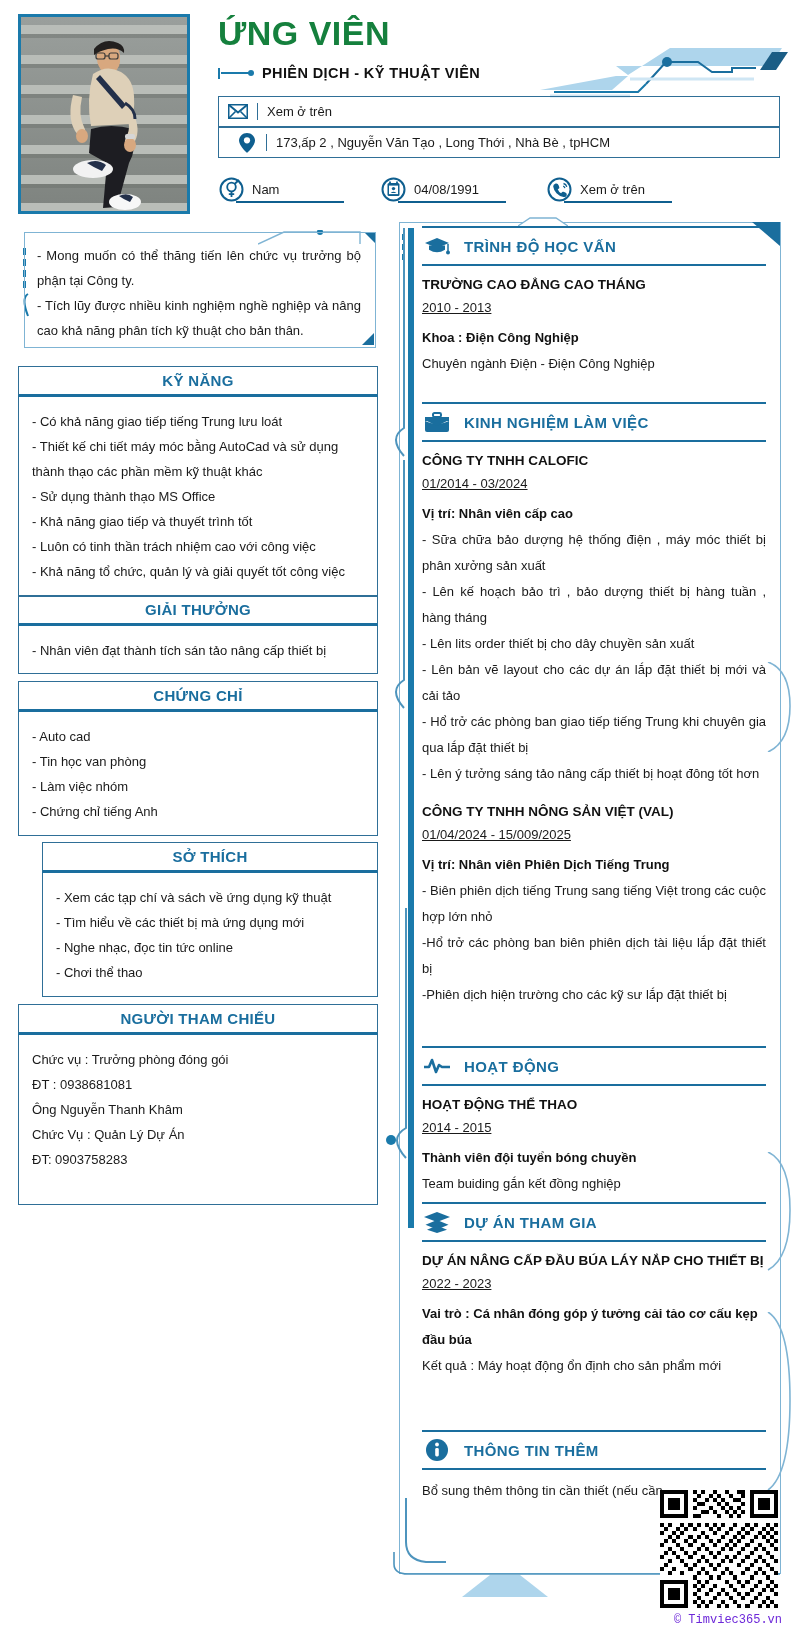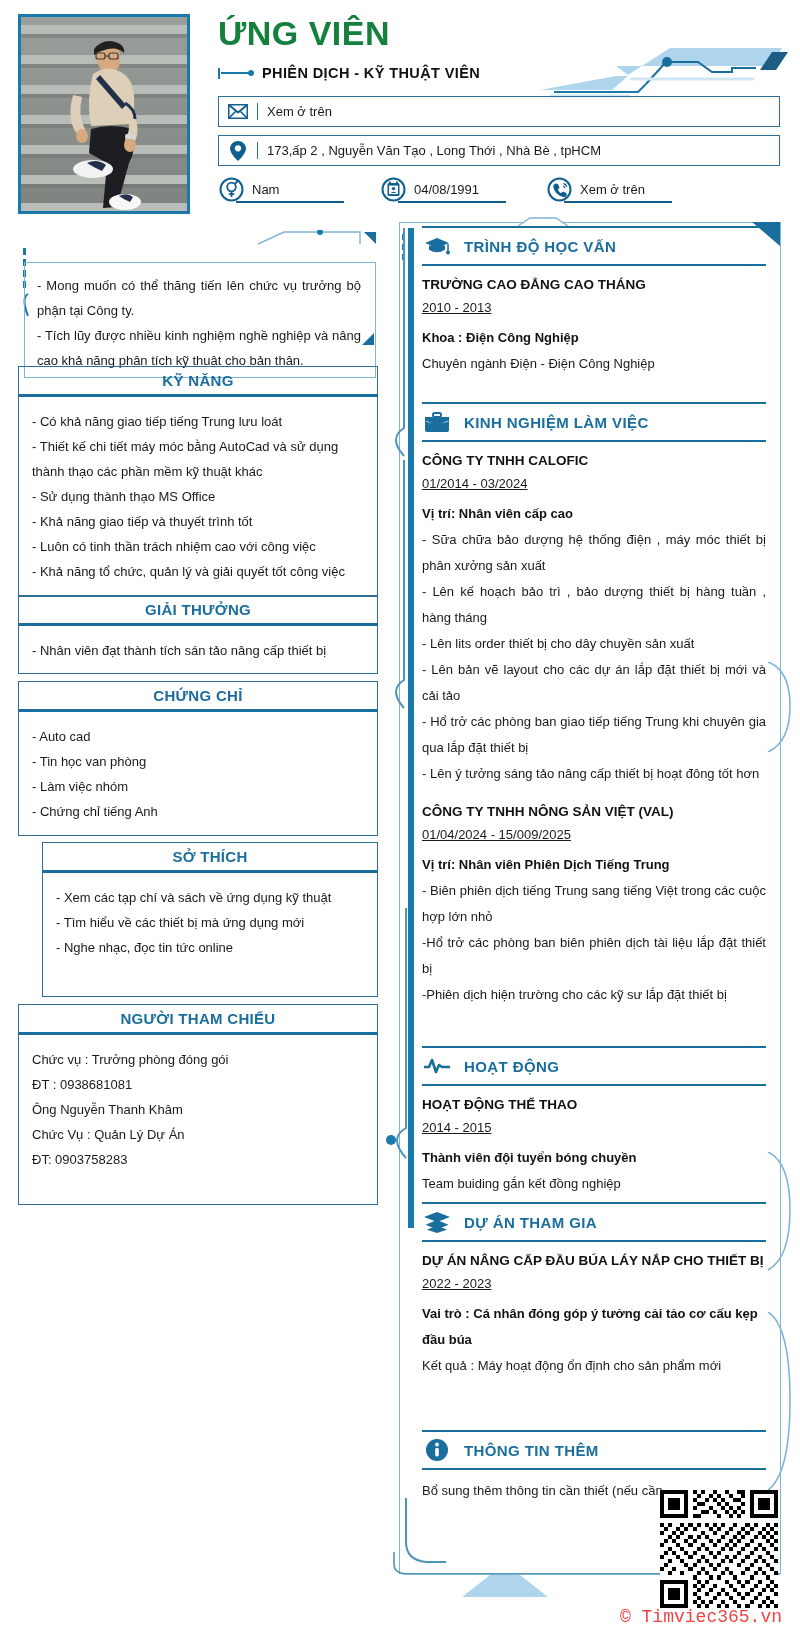--- a/index.html
+++ b/index.html
@@ -80,21 +80,21 @@
   .contact-box {
     position: absolute;
     left: 218px;
     width: 562px;
     height: 31px;
     border: 1px solid #2f6f97;
     display: flex;
     align-items: center;
   }
   .contact-box.email { top: 96px; }
-  .contact-box.addr  { top: 135px; }
+  .contact-box.addr  { top: 127px; padding-left: 9px; }
   .cb-icon {
     width: 38px; display: flex; align-items: center; justify-content: center;
     color: #0f5f8f;
   }
   .cb-sep { width: 1px; height: 17px; background: #2f6f97; }
   .cb-text { font-size: 13px; padding-left: 9px; color: #1a1a1a; }
 
   .small-info {
     position: absolute;
     top: 176px;
@@ -113,21 +113,20 @@
     position: absolute;
     left: 18px; top: 228px;
     width: 360px; height: 124px;
   }
   .obj-inner {
     position: absolute;
     left: 6px; top: 4px;
     width: 352px; height: 116px;
     border: 1px solid #7fb4d4;
     padding: 10px 14px 16px 12px;
-    margin-top: 30px;
   }
   .obj-p {
     font-size: 13px;
     line-height: 25px;
     text-align: justify;
     color: #1a1a1a;
   }
   .obj-dots { position: absolute; left: 0px; top: 18px; }
   .obj-corner-tr { position: absolute; right: 0; top: 2px; }
   .obj-corner-br { position: absolute; right: 2px; bottom: 5px; }
@@ -200,22 +199,22 @@
 
   .qr {
     position: absolute;
     left: 660px; top: 1490px;
     width: 118px; height: 118px;
   }
   .footer-credit {
     position: absolute;
     right: 18px; bottom: 8px;
     font-family: "Liberation Mono", monospace;
-    font-size: 18px;
-    color: #ef4444;
+    font-size: 12px;
+    color: #6d28d9;
   }
   .bottom-tri { position: absolute; left: 440px; bottom: 38px; }
 </style>
 </head>
 <body>
 
 <div class="page">
 
   <div class="header">
 
@@ -411,20 +410,21 @@
   </div>
 
   <div class="lsec" style="top:842px;padding-left:24px;">
     <div class="lsec-head">
       <span>SỞ THÍCH</span>
     </div>
     <div class="lsec-body" style="height:124px;">
       <div class="li"> - Xem các tạp chí và sách về ứng dụng kỹ thuật</div>
       <div class="li">- Tìm hiểu về các thiết bị mà ứng dụng mới</div>
       <div class="li">- Nghe nhạc, đọc tin tức online</div>
+      <div class="li">- Chơi thể thao</div>
     </div>
   </div>
 
   <div class="lsec" style="top:1004px;">
     <div class="lsec-head">
       <span>NGƯỜI THAM CHIẾU</span>
     </div>
     <div class="lsec-body" style="height:170px;">
       <div class="li">Chức vụ : Trưởng phòng đóng gói</div>
       <div class="li">ĐT : 0938681081</div>

